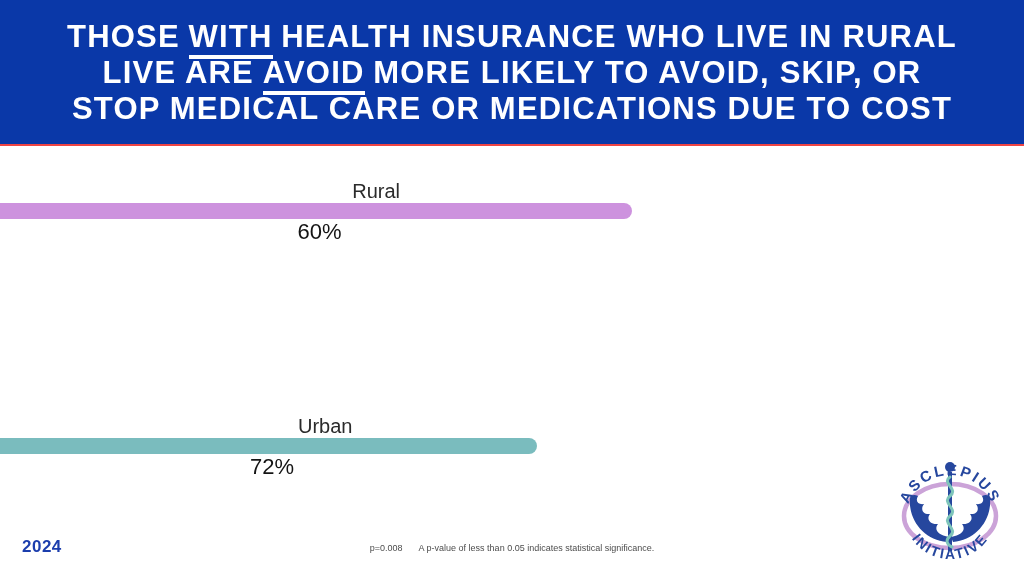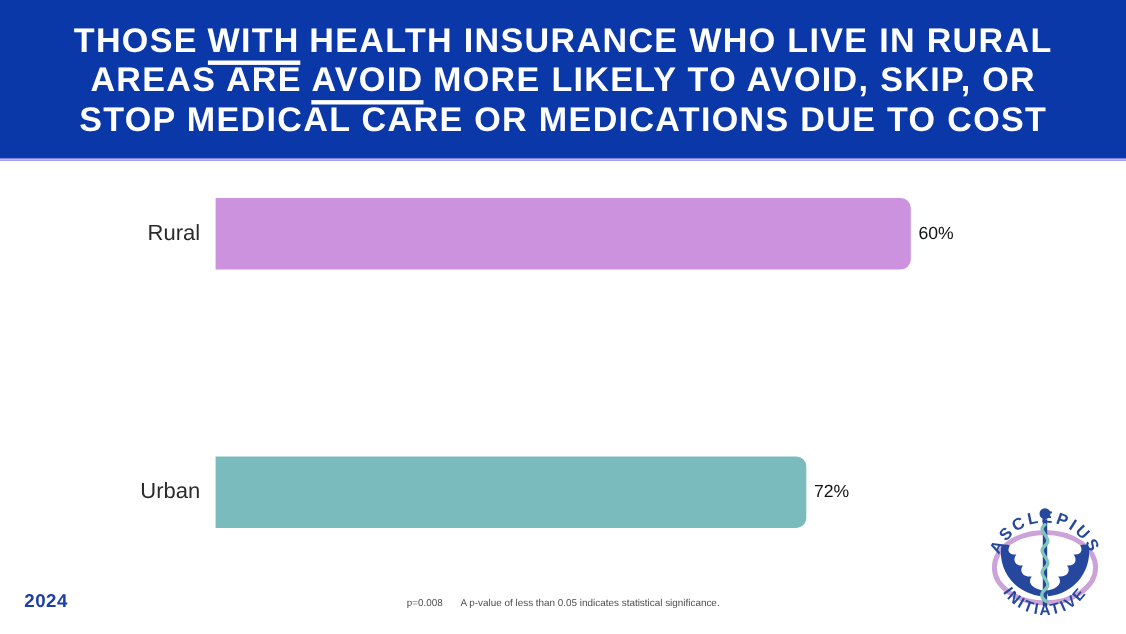--- a/index.html
+++ b/index.html
@@ -10,21 +10,21 @@
     font-family: "Liberation Sans", sans-serif;
     overflow: hidden;
   }
 
   
   .header-banner {
     position: absolute;
     top: 0; left: 0;
     width: 1024px; height: 146px;
     background: #0a38a8;
-    border-bottom: 2px solid #c4b5fd;
+    border-bottom: 2px solid #ef4444;
     display: flex;
     flex-direction: column;
     justify-content: center;
     align-items: center;
     padding-top: 2px;
   }
   .title-line {
     color: #ffffff;
     font-size: 31px;
     font-weight: bold;
@@ -41,37 +41,38 @@
   .title-seg { display: inline; }
 
   
   .chart-area { position: absolute; top: 146px; left: 0; width: 1024px; height: 340px; }
   .bar-row {
     position: absolute;
     left: 0;
     height: 65px;
     display: flex;
     align-items: center;
+    flex-direction: column;
   }
   .bar-row.rural { top: 34px; }   
   .bar-row.urban { top: 249px; margin-top: 20px; }  
   .bar-label {
     width: 196px;
     padding-right: 14px;
     text-align: right;
     font-size: 20px;
     color: #2b2b2b;
   }
   .bar-fill {
     height: 65px;
     border-radius: 0 9px 9px 0;
   }
   .bar-value {
     margin-left: 7px;
-    font-size: 16px;
+    font-size: 22px;
     color: #141414;
   }
 
   
   .footer-year {
     position: absolute;
     left: 22px; top: 537px;
     font-size: 17px;
     font-weight: bold;
     letter-spacing: 0.5px;
@@ -91,21 +92,21 @@
     position: absolute;
     left: 889px; top: 452px;
     width: 122px; height: 124px;
   }
 </style>
 </head>
 <body>
 
 <div class="header-banner" style="background: rgb(10, 56, 168);">
   <div class="title-line"><span class="title-seg">THOSE</span><span class="title-underlined">WITH</span><span class="title-seg">HEALTH INSURANCE WHO LIVE IN RURAL</span></div>
-  <div class="title-line"><span class="title-seg">AREAS ARE</span><span class="title-underlined">AVOID</span><span class="title-seg">MORE LIKELY TO AVOID, SKIP, OR</span></div>
+  <div class="title-line"><span class="title-seg">LIVE ARE</span><span class="title-underlined">AVOID</span><span class="title-seg">MORE LIKELY TO AVOID, SKIP, OR</span></div>
   <div class="title-line">STOP MEDICAL CARE OR MEDICATIONS DUE TO COST</div>
 </div>
 
 <div class="chart-area">
   <div class="bar-row rural">
     <div class="bar-label">Rural</div>
     <div class="bar-fill" style="width: 632px; background: rgb(205, 146, 222);"></div>
     <div class="bar-value">60%</div>
   </div>
   <div class="bar-row urban">

